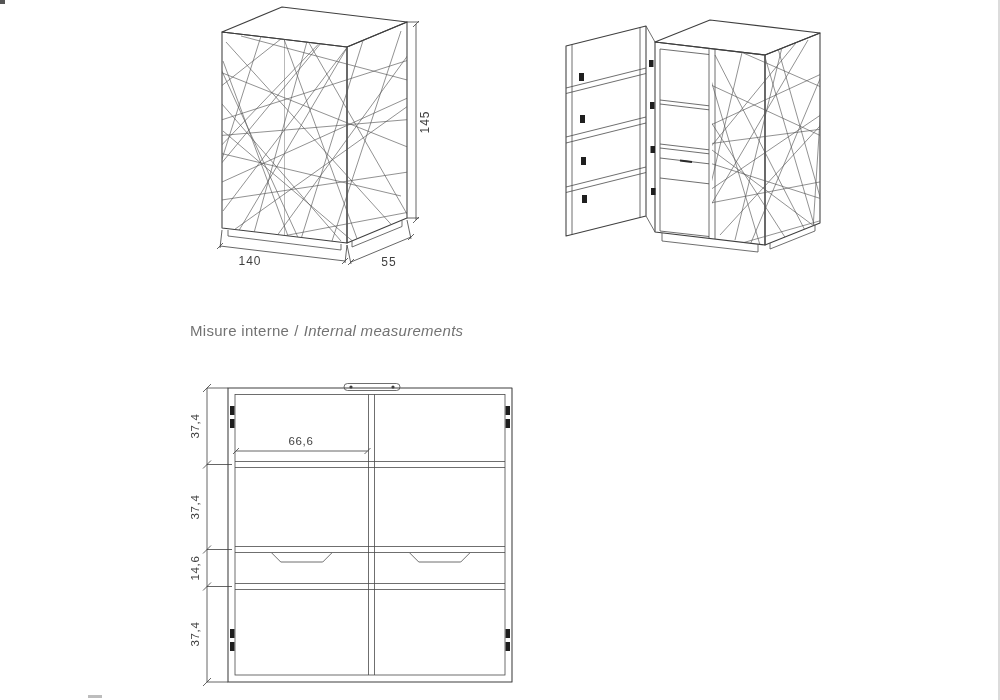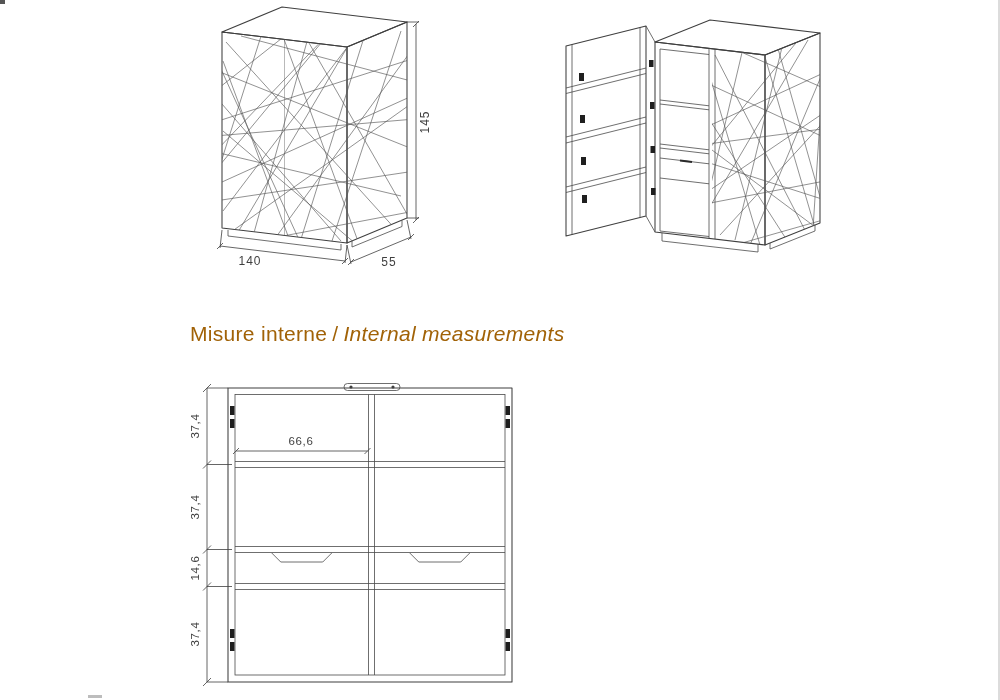--- a/index.html
+++ b/index.html
@@ -1,21 +1,21 @@
 <!DOCTYPE html>
 <html><head>
 <meta charset="utf-8">
 <style>
   html,body{margin:0;padding:0;background:#ffffff;}
   .canvas{position:relative;width:1000px;height:700px;background:#ffffff;overflow:hidden;
           font-family:"Liberation Sans",sans-serif;}
   .edge-right{position:absolute;right:0;top:0;width:2px;height:100%;background:#dcdcdc;}
   .speck-tl{position:absolute;left:0;top:0;width:5px;height:4px;background:#555;}
   .dash-bl{position:absolute;left:88px;top:695px;width:14px;height:3px;background:#bdbdbd;}
-  .heading{position:absolute;left:190px;top:322px;font-size:21px;color:#a16207;
+  .heading{position:absolute;left:190px;top:322px;font-size:15px;color:#737373;
            letter-spacing:.3px;white-space:nowrap;}
   .heading .sep{margin:0 5px;}
   .heading .it{font-style:italic;}
   svg{position:absolute;left:0;top:0;}
   .ol{fill:none;stroke:#3f3f3f;stroke-width:1.05;stroke-linejoin:round;}
   .thin{fill:none;stroke:#4a4a4a;stroke-width:.8;}
   .pat{fill:none;stroke:#565656;stroke-width:.65;}
   .dim{fill:none;stroke:#3f3f3f;stroke-width:.8;}
   .seam{fill:none;stroke:#8a8a8a;stroke-width:.6;}
   .hw{fill:#1f1f1f;stroke:none;}

